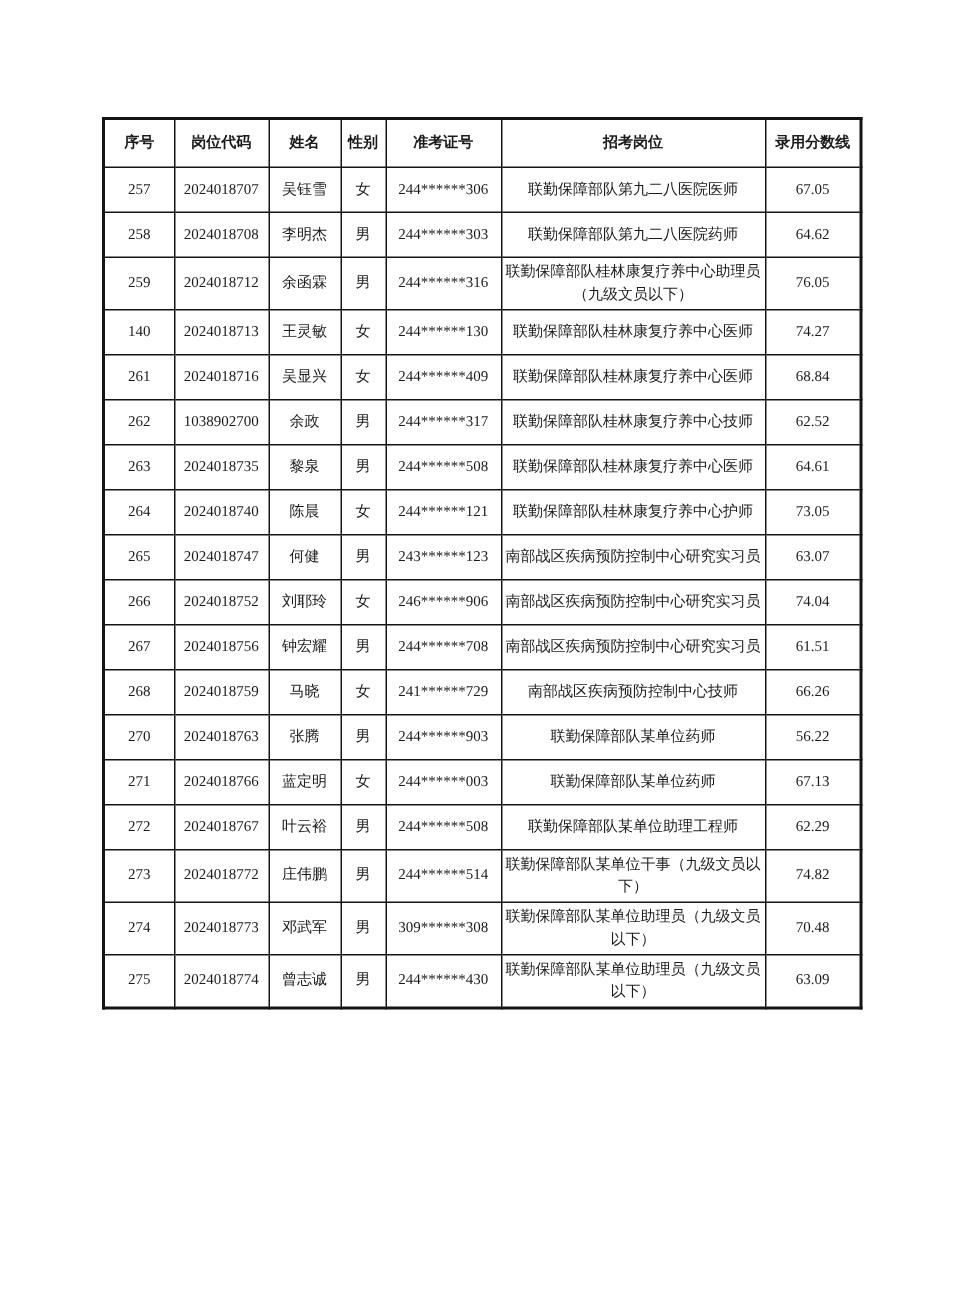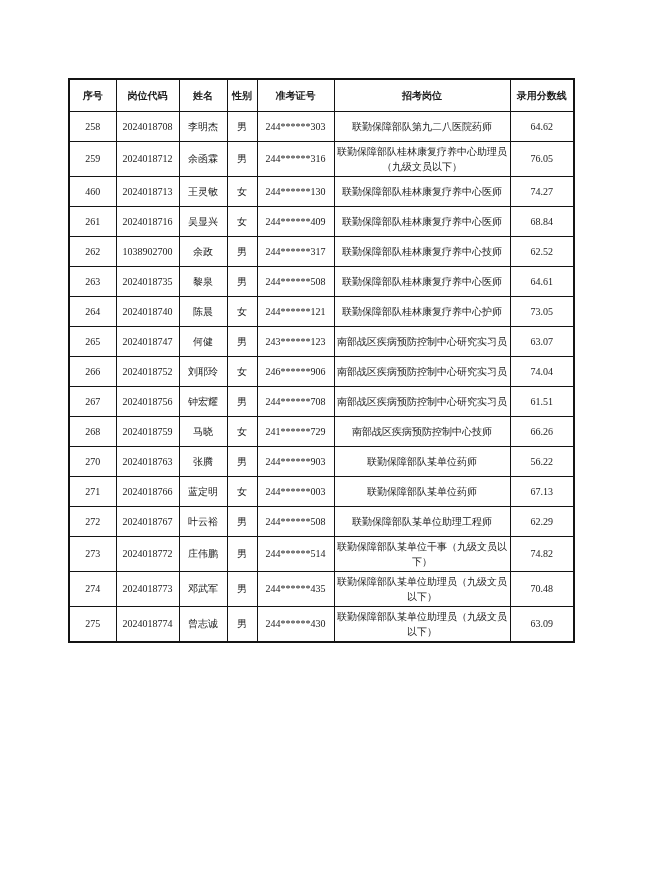--- a/index.html
+++ b/index.html
@@ -86,39 +86,48 @@
         <th>岗位代码</th>
         <th>姓名</th>
         <th>性别</th>
         <th>准考证号</th>
         <th class="h-pos">招考岗位</th>
         <th>录用分数线</th>
       </tr>
     </thead>
     <tbody>
         <tr>
+    <td class="c-no">257</td>
+    <td class="c-code">2024018707</td>
+    <td class="c-name">吴钰雪</td>
+    <td class="c-gender">女</td>
+    <td class="c-ticket">244******306</td>
+    <td class="c-pos">联勤保障部队第九二八医院医师</td>
+    <td class="c-score">67.05</td>
+  </tr>
+        <tr>
     <td class="c-no">258</td>
     <td class="c-code">2024018708</td>
     <td class="c-name">李明杰</td>
     <td class="c-gender">男</td>
     <td class="c-ticket">244******303</td>
     <td class="c-pos">联勤保障部队第九二八医院药师</td>
     <td class="c-score">64.62</td>
   </tr>
         <tr>
     <td class="c-no">259</td>
     <td class="c-code">2024018712</td>
     <td class="c-name">余函霖</td>
     <td class="c-gender">男</td>
     <td class="c-ticket">244******316</td>
     <td class="c-pos">联勤保障部队桂林康复疗养中心助理员（九级文员以下）</td>
     <td class="c-score">76.05</td>
   </tr>
         <tr>
-    <td class="c-no">460</td>
+    <td class="c-no">140</td>
     <td class="c-code">2024018713</td>
     <td class="c-name">王灵敏</td>
     <td class="c-gender">女</td>
     <td class="c-ticket">244******130</td>
     <td class="c-pos">联勤保障部队桂林康复疗养中心医师</td>
     <td class="c-score">74.27</td>
   </tr>
         <tr>
     <td class="c-no">261</td>
     <td class="c-code">2024018716</td>
@@ -225,21 +234,21 @@
     <td class="c-gender">男</td>
     <td class="c-ticket">244******514</td>
     <td class="c-pos">联勤保障部队某单位干事（九级文员以下）</td>
     <td class="c-score">74.82</td>
   </tr>
         <tr>
     <td class="c-no">274</td>
     <td class="c-code">2024018773</td>
     <td class="c-name">邓武军</td>
     <td class="c-gender">男</td>
-    <td class="c-ticket">244******435</td>
+    <td class="c-ticket">309******308</td>
     <td class="c-pos">联勤保障部队某单位助理员（九级文员以下）</td>
     <td class="c-score">70.48</td>
   </tr>
         <tr>
     <td class="c-no">275</td>
     <td class="c-code">2024018774</td>
     <td class="c-name">曾志诚</td>
     <td class="c-gender">男</td>
     <td class="c-ticket">244******430</td>
     <td class="c-pos">联勤保障部队某单位助理员（九级文员以下）</td>

